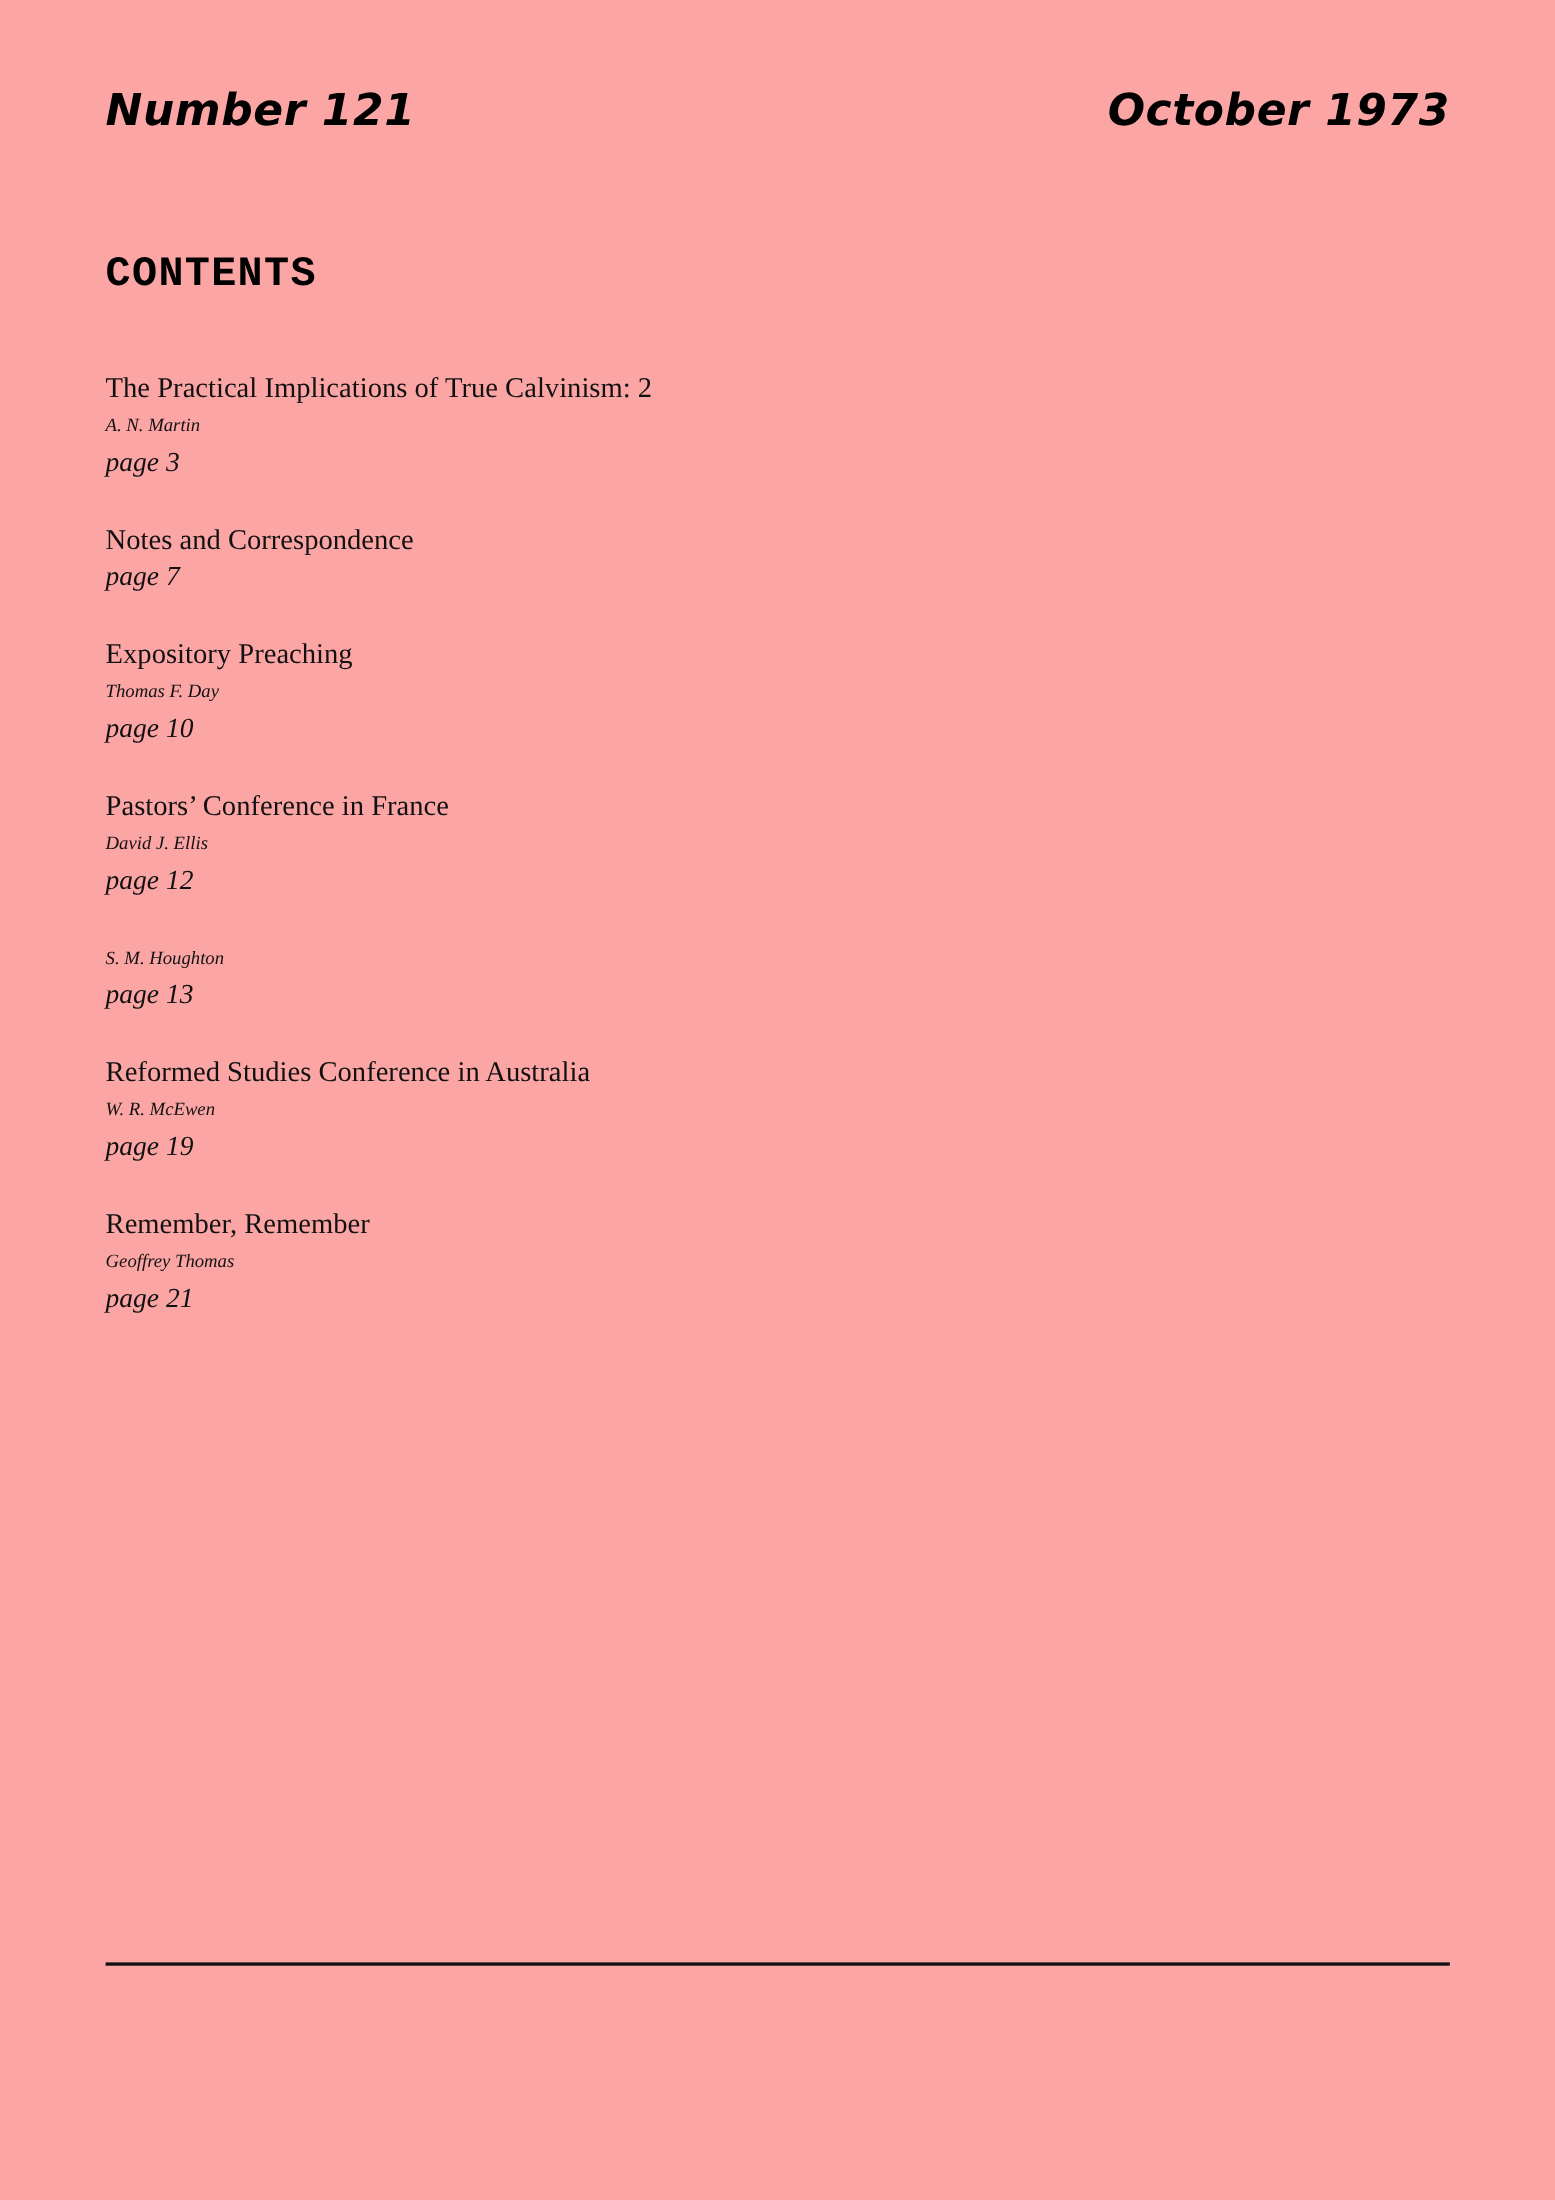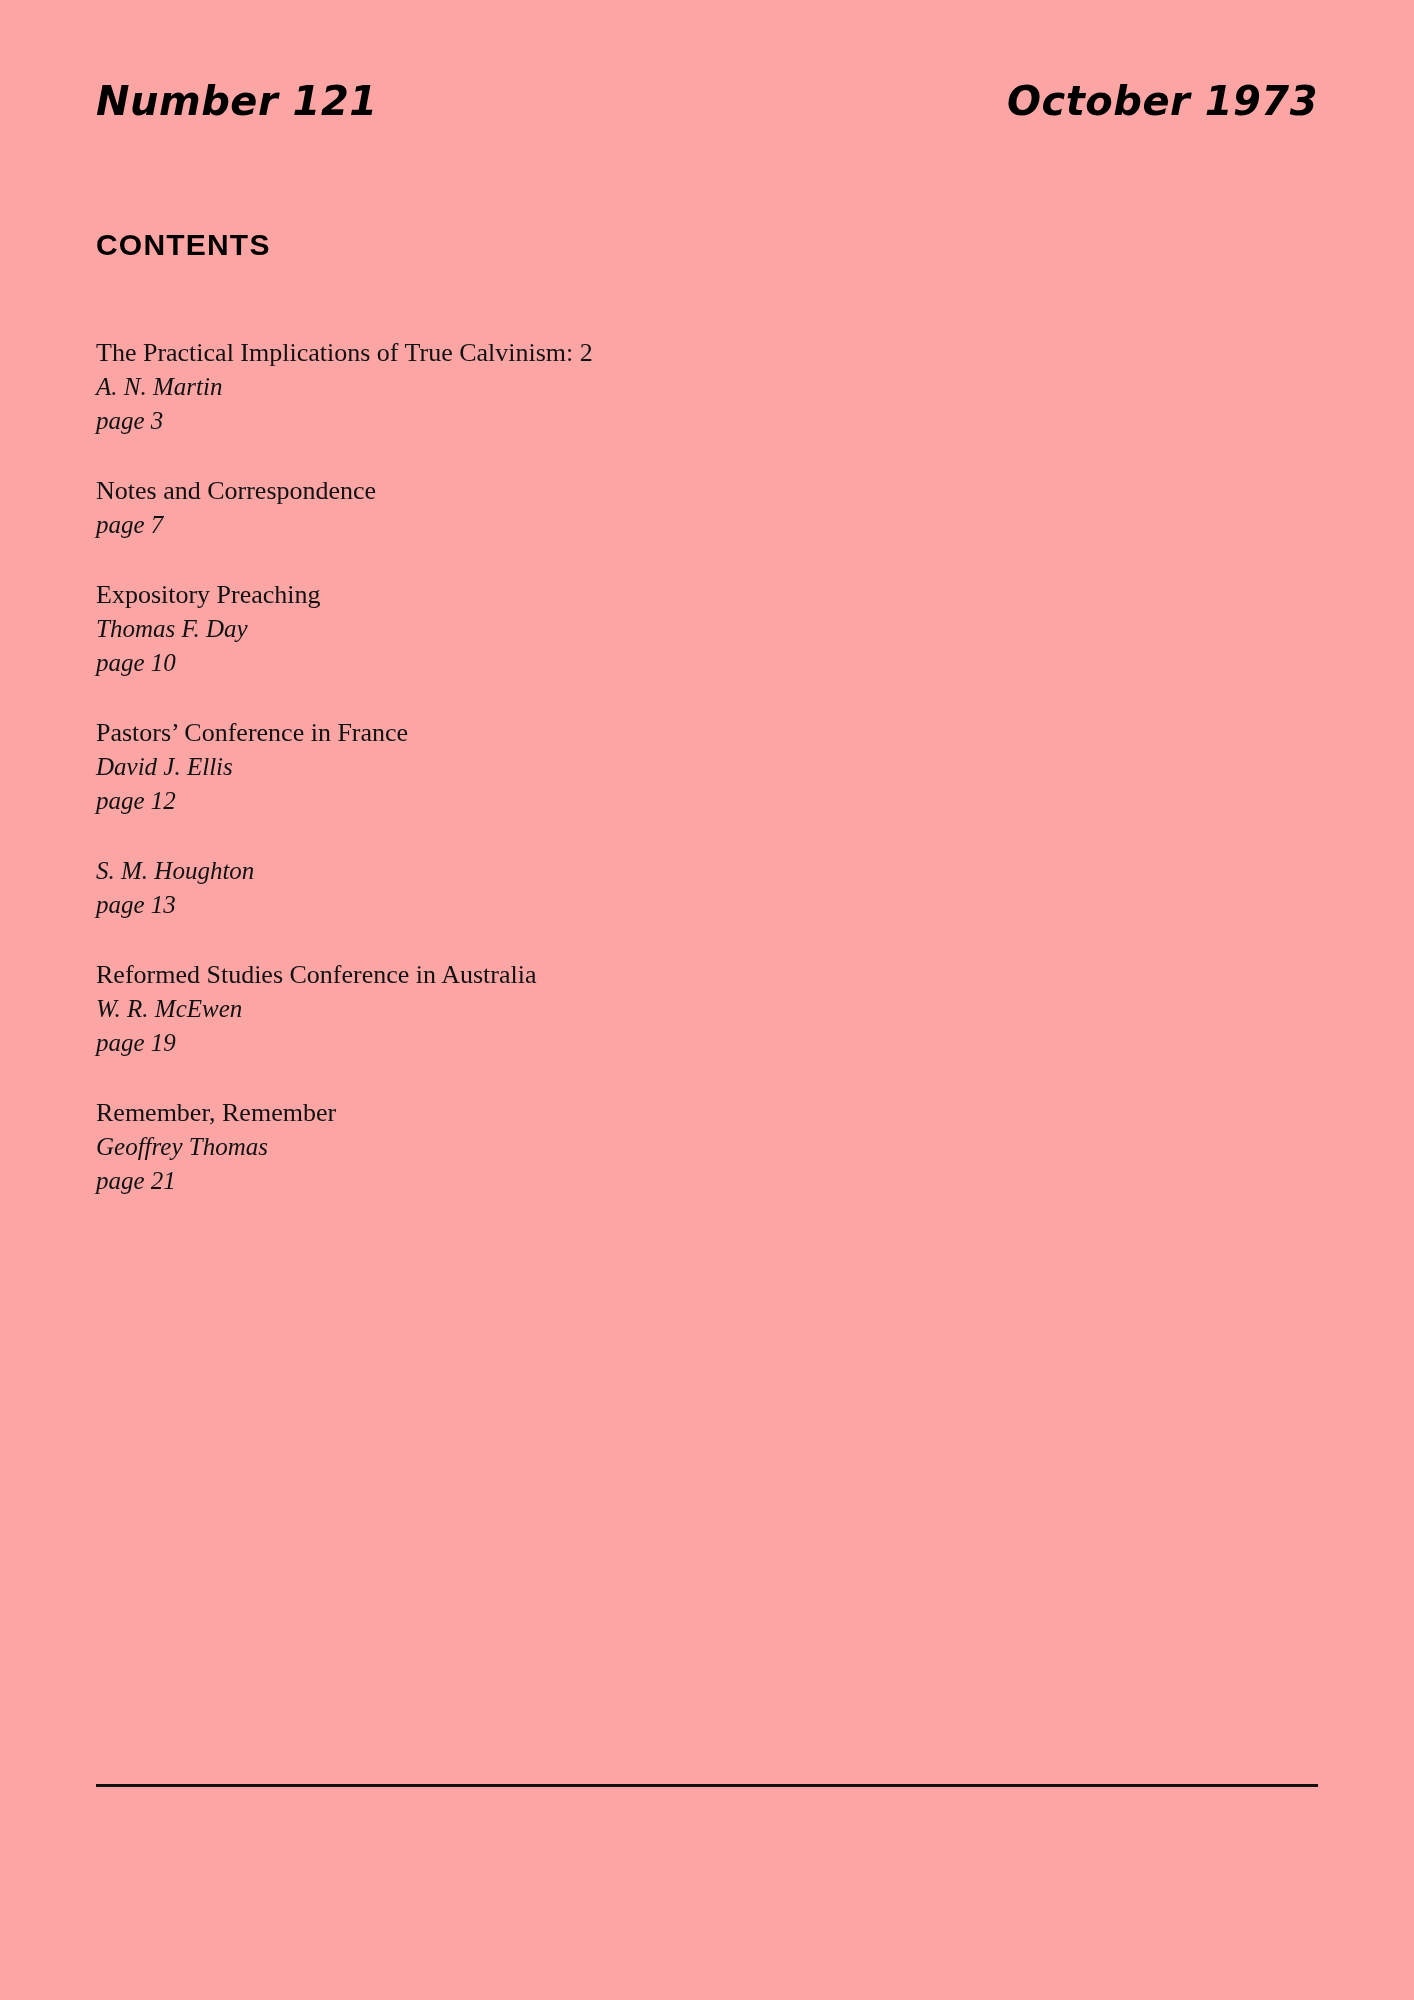--- a/index.html
+++ b/index.html
@@ -43,23 +43,23 @@
     letter-spacing: 0.5px;
     color: #000000;
     white-space: nowrap;
   }
 
   
   .contents-heading {
     position: absolute;
     left: 96px;
     top: 228px;
-    font-family: Liberation Sans, sans-serif;
+    font-family: Liberation Mono, monospace;
     font-weight: bold;
-    font-size: 30px;
+    font-size: 38px;
     letter-spacing: 1.2px;
     color: #000000;
   }
 
   .toc {
     position: absolute;
     left: 96px;
     top: 300px;
     width: 900px;
   }
@@ -71,21 +71,21 @@
   .toc-title {
     font-family: "Liberation Serif", serif;
     font-size: 26px;
     line-height: 34px;
     color: #111111;
     margin-top: 36px;
   }
   .toc-author {
     font-family: "Liberation Serif", serif;
     font-style: italic;
-    font-size: 25px;
+    font-size: 17px;
     line-height: 34px;
     color: #111111;
   }
   .toc-page {
     font-family: "Liberation Serif", serif;
     font-style: italic;
     font-size: 25px;
     line-height: 34px;
     color: #111111;
   }

